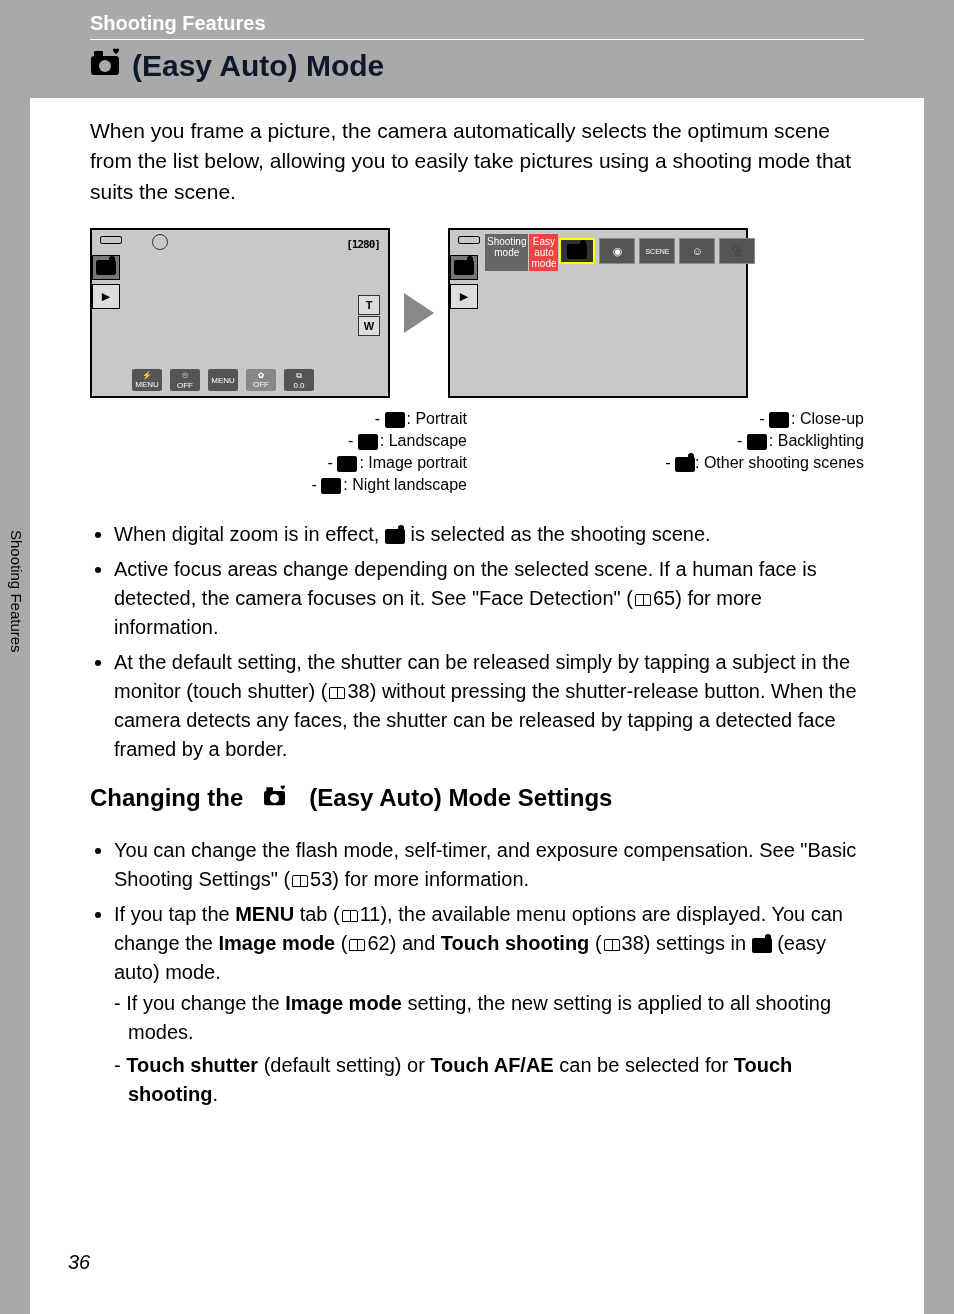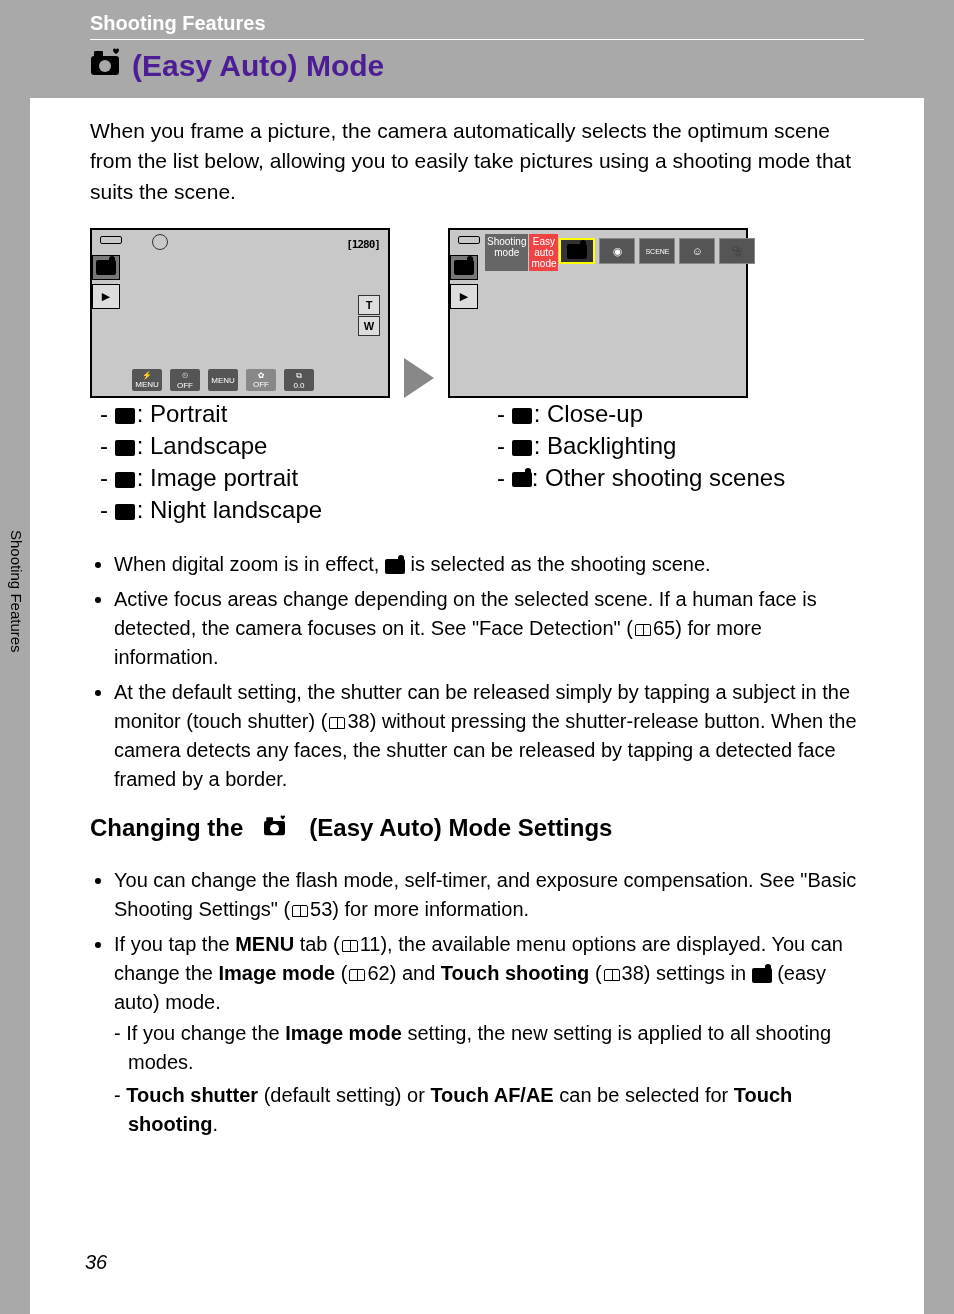--- a/index.html
+++ b/index.html
@@ -31,38 +31,38 @@
   .breadcrumb {
     font-weight: bold;
     font-size: 20px;
     border-bottom: 1px solid #fff;
     padding-bottom: 4px;
     margin-bottom: 8px;
   }
   .title {
     font-size: 30px;
     font-weight: bold;
-    color: #4c1d95;
+    color: #0f172a;
     display: flex;
     align-items: center;
     gap: 8px;
     margin-top: 8px;
   }
   .camera-heart-icon {
     display:inline-block;
     vertical-align: middle;
   }
   .intro {
     font-size: 21px;
     line-height: 1.45;
     margin-top: 18px;
   }
   .screens {
     display: flex;
-    align-items: flex-end;
+    align-items: center;
     gap: 14px;
     margin-top: 18px;
   }
   .screen {
     width: 300px;
     height: 170px;
     border: 2px solid #000;
     background: #c8c8c8;
     position: relative;
     font-size: 11px;
@@ -116,21 +116,21 @@
   }
   .mode-icons {
     display:flex; gap:4px; margin-top:4px;
   }
   .mode-icon {
     width:36px; height:26px; border:1px solid #888; background:#555;
     display:flex; align-items:center; justify-content:center; color:#fff;
   }
   .mode-icon.sel { border:2px solid #ff0; background:#333; }
   .scene-cols {
-    display:flex; gap:20px; font-size:24px;
+    display:flex; gap:20px; margin-top:10px; font-size:16px;text-align:right;
   }
   .scene-col { flex:1; }
   .scene-item { margin-left:28px; padding:2px 0; }
   .scene-item::before { content:"- "; margin-left:-18px; }
   .sicon {
     display:inline-block; width:20px; height:16px; background:#000;
     vertical-align:middle; margin-right:2px; border-radius:2px;
   }
   ul.notes { font-size:20px; line-height:1.45; padding-left:24px; margin-top:24px; }
   ul.notes > li { margin-bottom:6px; list-style:disc; }
@@ -150,21 +150,21 @@
     border-radius:50% 50% 0 0;
   }
   .side-label {
     position:absolute;
     left:8px; top:530px;
     writing-mode: vertical-rl;
     font-size:15px;
   }
   .page-num {
     position:absolute;
-    left:85px; bottom:40px;
+    left:68px; bottom:40px;
     font-style:italic;
     font-size:20px;
   }
   .menu-word { font-family: Arial Narrow, Arial; font-weight:bold; }
   b { font-weight:bold; }
 </style>
 </head>
 <body>
 
 <div class="side-label">Shooting Features</div>

